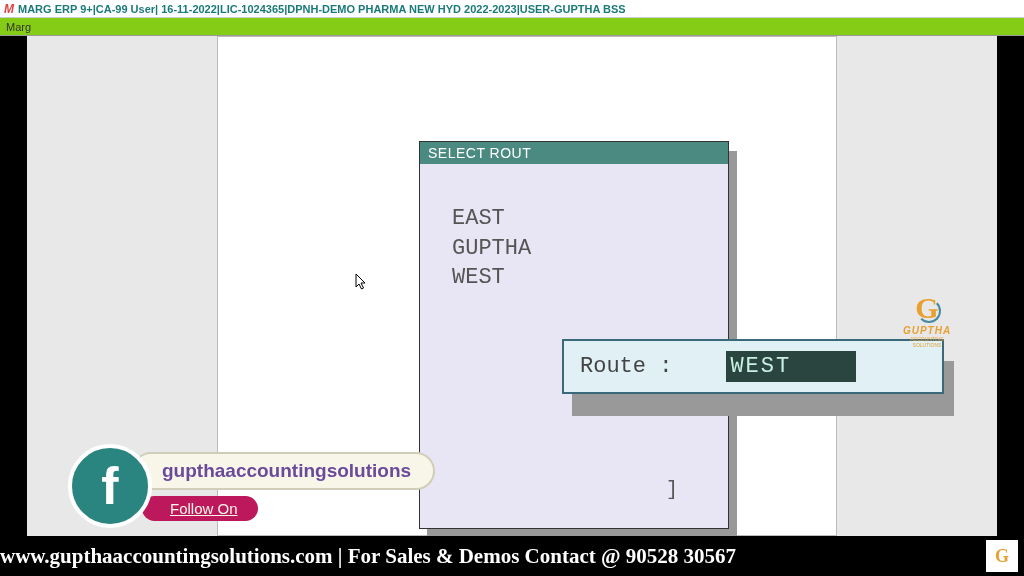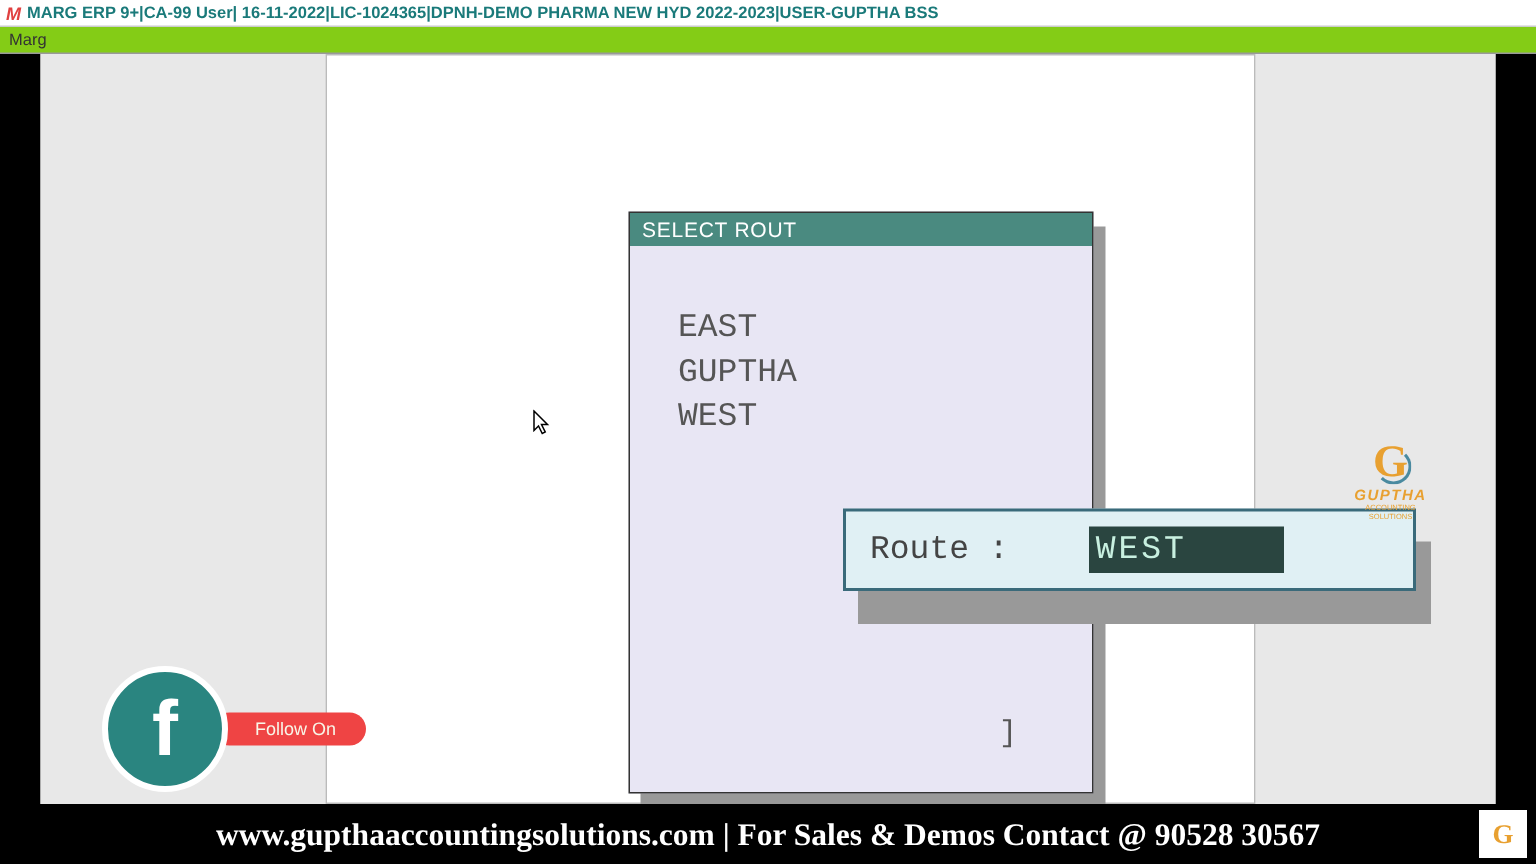--- a/index.html
+++ b/index.html
@@ -226,39 +226,39 @@
 .fb-pill1 {
   background: #f8f6e8;
   border: 2px solid #d0ceb8;
   border-radius: 22px;
   padding: 6px 22px 6px 28px;
   font-size: 19px;
   font-weight: bold;
   color: #6a4a9a;
 }
 .fb-pill2 {
-  background: #ef4444;
+  background: #be185d;
   border-radius: 18px;
   padding: 4px 20px 4px 28px;
-  font-size: 12px;
+  font-size: 15px;
   color: #f8f6e8;
   align-self: flex-start;
   margin-left: 10px;
+  text-decoration: underline;
 }
 .bottom-banner {
   position: absolute;
   left: 0;
   right: 0;
   bottom: 0;
   height: 40px;
   background: #000000;
   color: #ffffff;
   display: flex;
   align-items: center;
-  justify-content: center;
   font-family: Georgia, serif;
   font-size: 21px;
   font-weight: bold;
 }
 .banner-logo {
   position: absolute;
   right: 6px;
   bottom: 4px;
   width: 32px;
   height: 32px;
@@ -324,20 +324,21 @@
 
   </div>
   <div class="side-strip"></div>
 </div>
 
 <div class="fb-widget">
   <div class="fb-circle">
     <span>f</span>
   </div>
   <div class="fb-pill-group">
+    <div class="fb-pill1">gupthaaccountingsolutions</div>
     <div class="fb-pill2">Follow On</div>
   </div>
 </div>
 
 <div class="bottom-banner">
   <span>www.gupthaaccountingsolutions.com | For Sales &amp; Demos Contact @ 90528 30567</span>
   <div class="banner-logo">
     <span>G</span>
   </div>
 </div>

